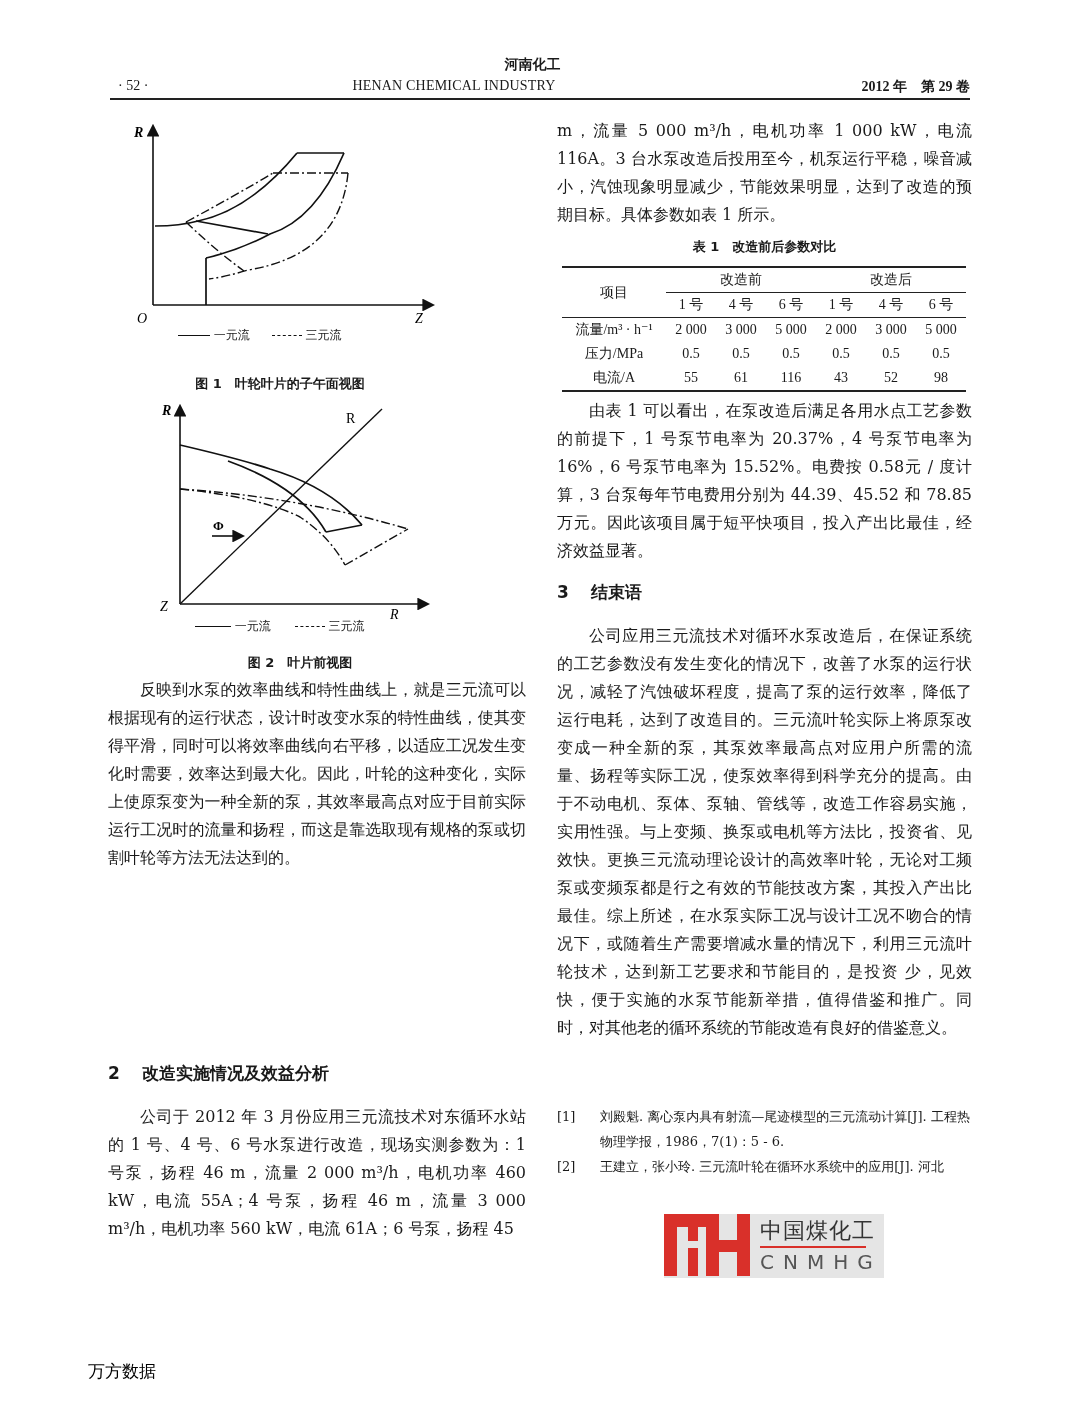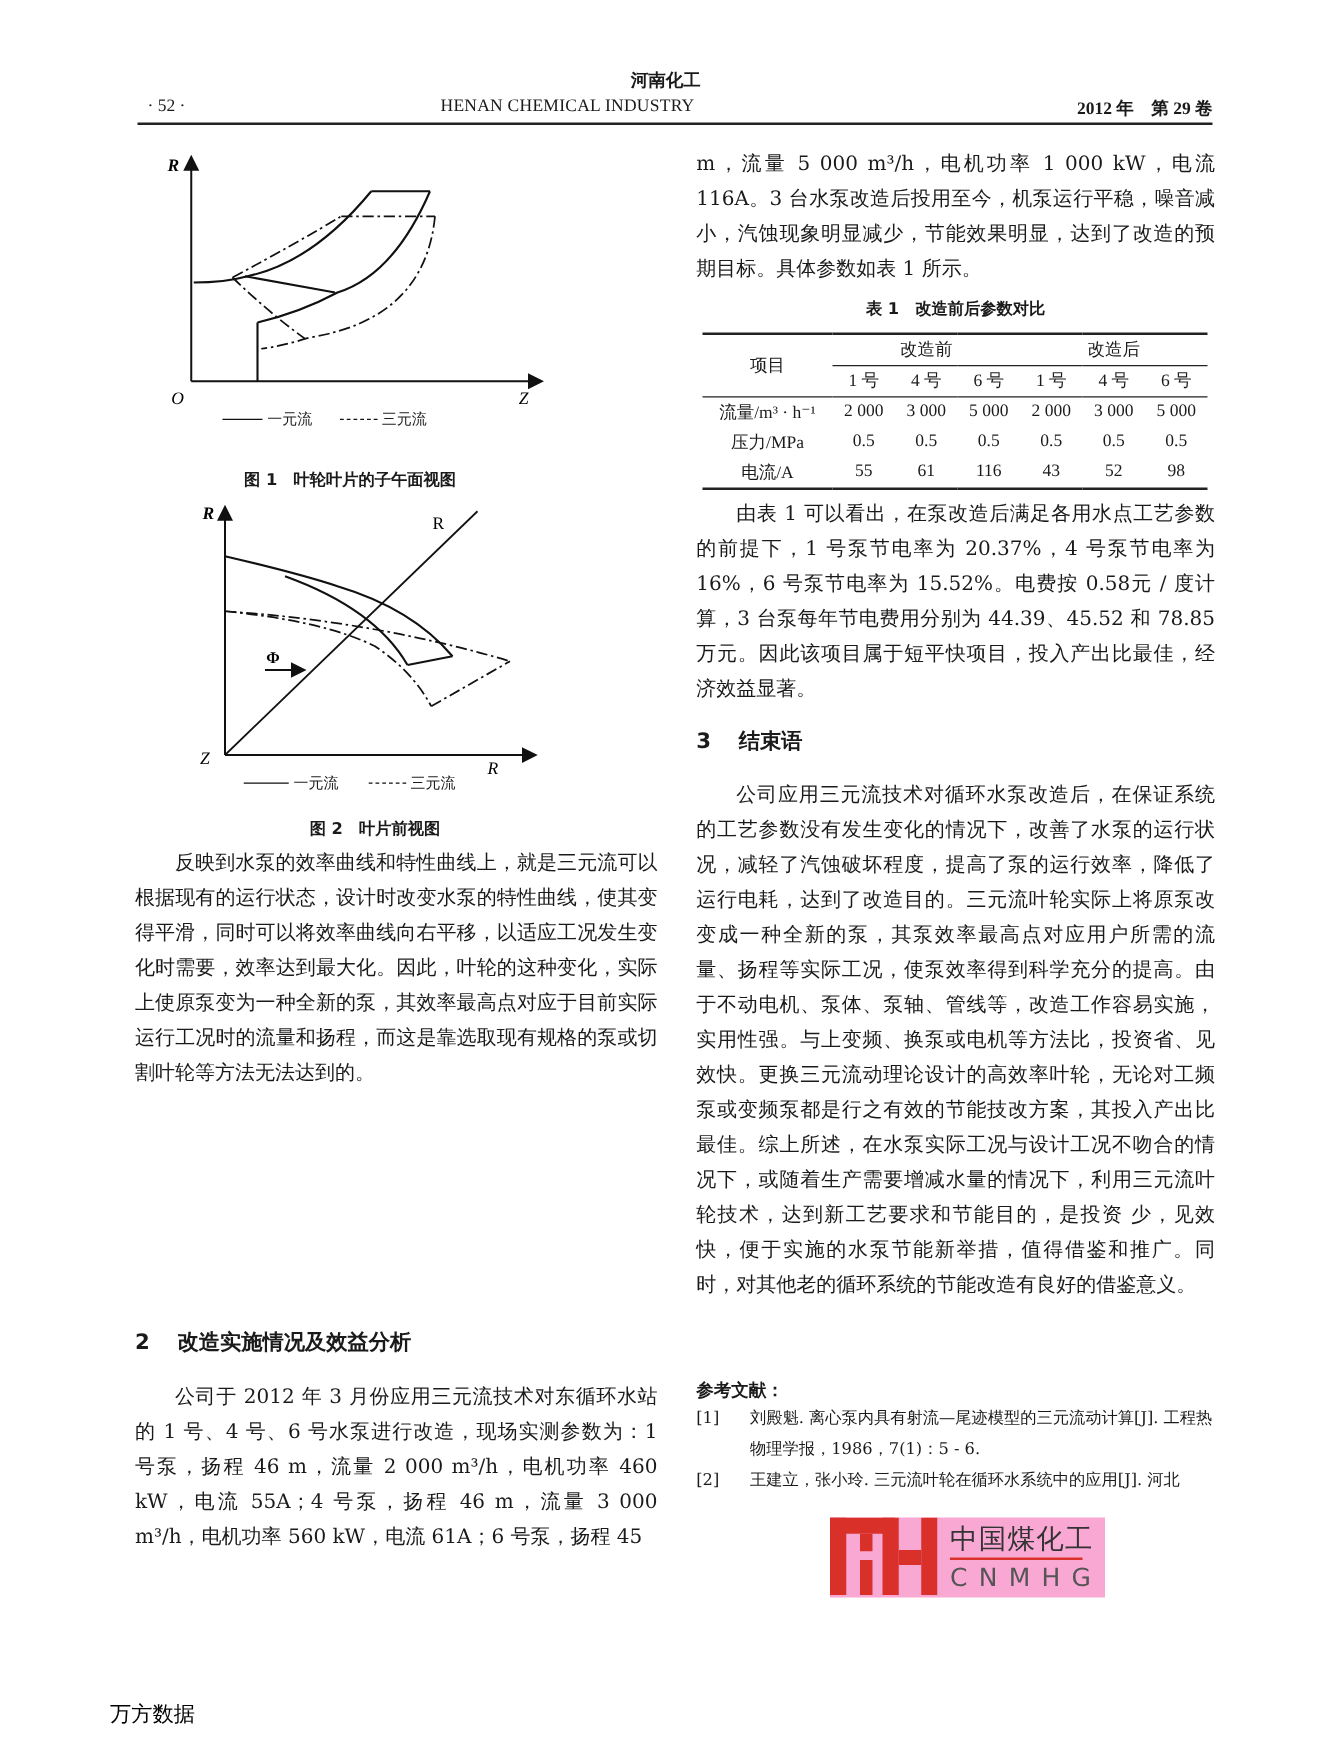--- a/index.html
+++ b/index.html
@@ -191,34 +191,33 @@
   <p class="indent">由表 1 可以看出，在泵改造后满足各用水点工艺参数的前提下，1 号泵节电率为 20.37%，4 号泵节电率为 16%，6 号泵节电率为 15.52%。电费按 0.58元 / 度计算，3 台泵每年节电费用分别为 44.39、45.52 和 78.85 万元。因此该项目属于短平快项目，投入产出比最佳，经济效益显著。</p>
 </div>
 <div class="abs sec-h" style="left:557px;top:581px;">
   <span class="num">3</span><span>结束语</span>
 </div>
 <div class="abs col rightcol" style="top:622px;">
   <p class="indent">公司应用三元流技术对循环水泵改造后，在保证系统的工艺参数没有发生变化的情况下，改善了水泵的运行状况，减轻了汽蚀破坏程度，提高了泵的运行效率，降低了运行电耗，达到了改造目的。三元流叶轮实际上将原泵改变成一种全新的泵，其泵效率最高点对应用户所需的流量、扬程等实际工况，使泵效率得到科学充分的提高。由于不动电机、泵体、泵轴、管线等，改造工作容易实施，实用性强。与上变频、换泵或电机等方法比，投资省、见效快。更换三元流动理论设计的高效率叶轮，无论对工频泵或变频泵都是行之有效的节能技改方案，其投入产出比最佳。综上所述，在水泵实际工况与设计工况不吻合的情况下，或随着生产需要增减水量的情况下，利用三元流叶轮技术，达到新工艺要求和节能目的，是投资 少，见效快，便于实施的水泵节能新举措，值得借鉴和推广。同时，对其他老的循环系统的节能改造有良好的借鉴意义。</p>
 </div>
 
 <div class="abs" style="left:557px;top:1104px;width:415px;">
-  <div class="ref-h">参考文献：</div>
   <div class="refs">
     <div class="ref-item">
       <span class="ref-num">[1]</span>
       <span>刘殿魁. 离心泵内具有射流—尾迹模型的三元流动计算[J]. 工程热物理学报，1986，7(1)：5 - 6.</span>
     </div>
     <div class="ref-item">
       <span class="ref-num">[2]</span>
       <span>王建立，张小玲. 三元流叶轮在循环水系统中的应用[J]. 河北</span>
     </div>
   </div>
 </div>
 
-<div class="abs" style="left:664px;top:1214px;width:220px;height:64px;background:#f9a8d4;">
+<div class="abs" style="left:664px;top:1214px;width:220px;height:64px;background:#e5e5e5;">
   <svg width="86" height="62" viewBox="0 0 86 62" style="position:absolute;left:0;top:0;">
     <g fill="#d9302a">
       <rect x="0" y="0" width="52" height="13"></rect>
       <rect x="0" y="0" width="13" height="62"></rect>
       <rect x="24" y="13" width="10" height="14"></rect>
       <rect x="24" y="34" width="10" height="28"></rect>
       <rect x="42" y="0" width="13" height="62"></rect>
       <rect x="55" y="26" width="18" height="12"></rect>
       <rect x="73" y="0" width="13" height="62"></rect>
     </g>

